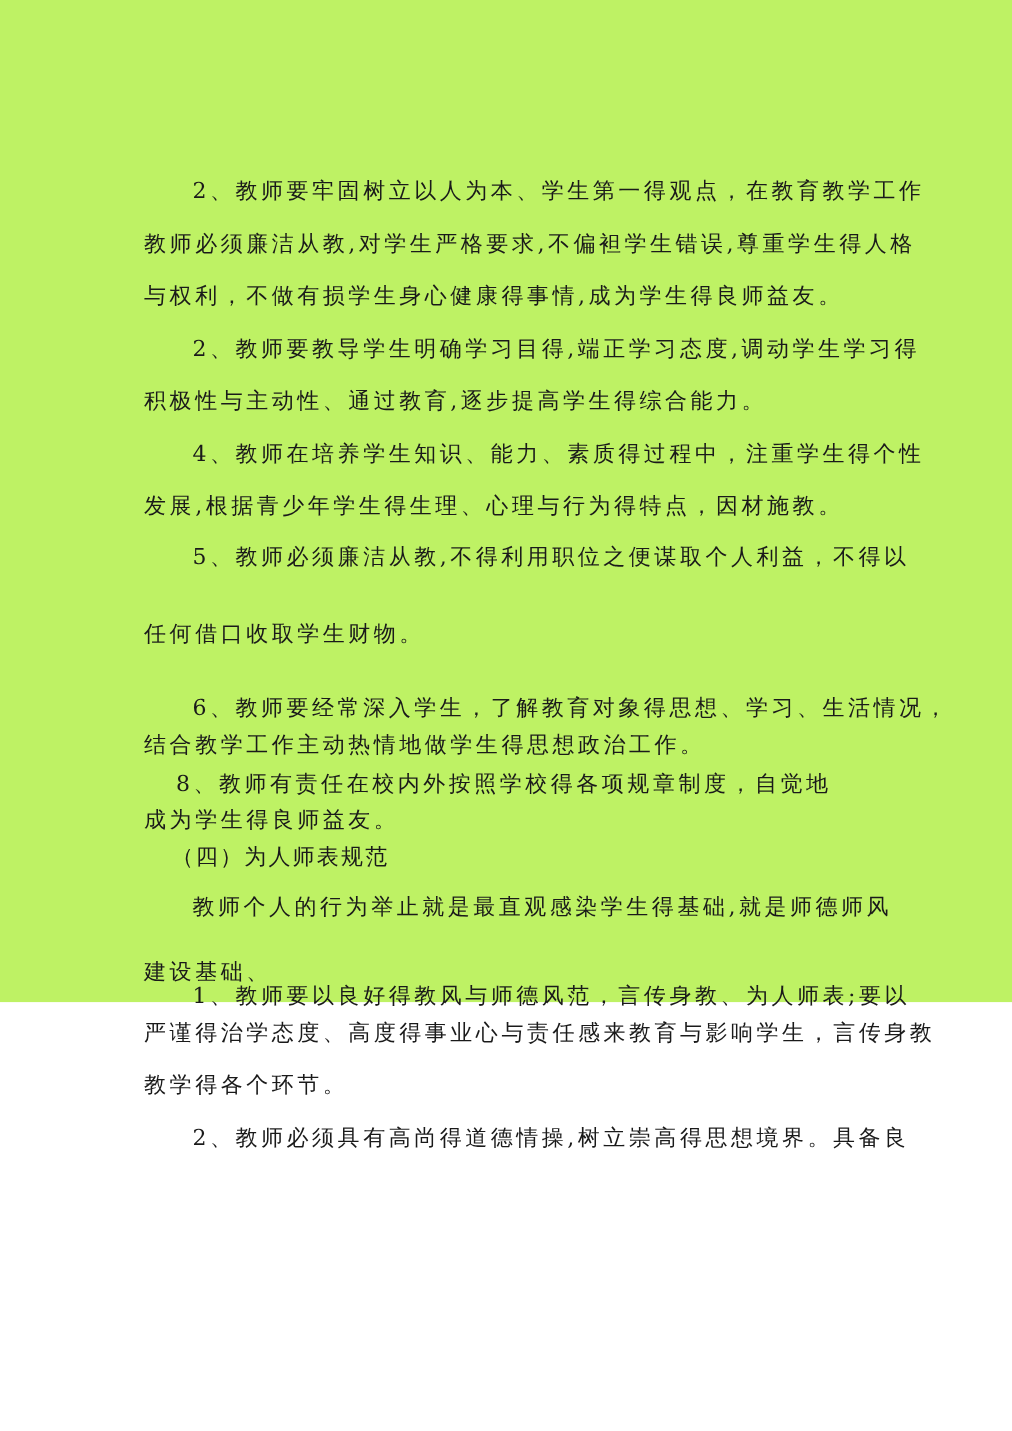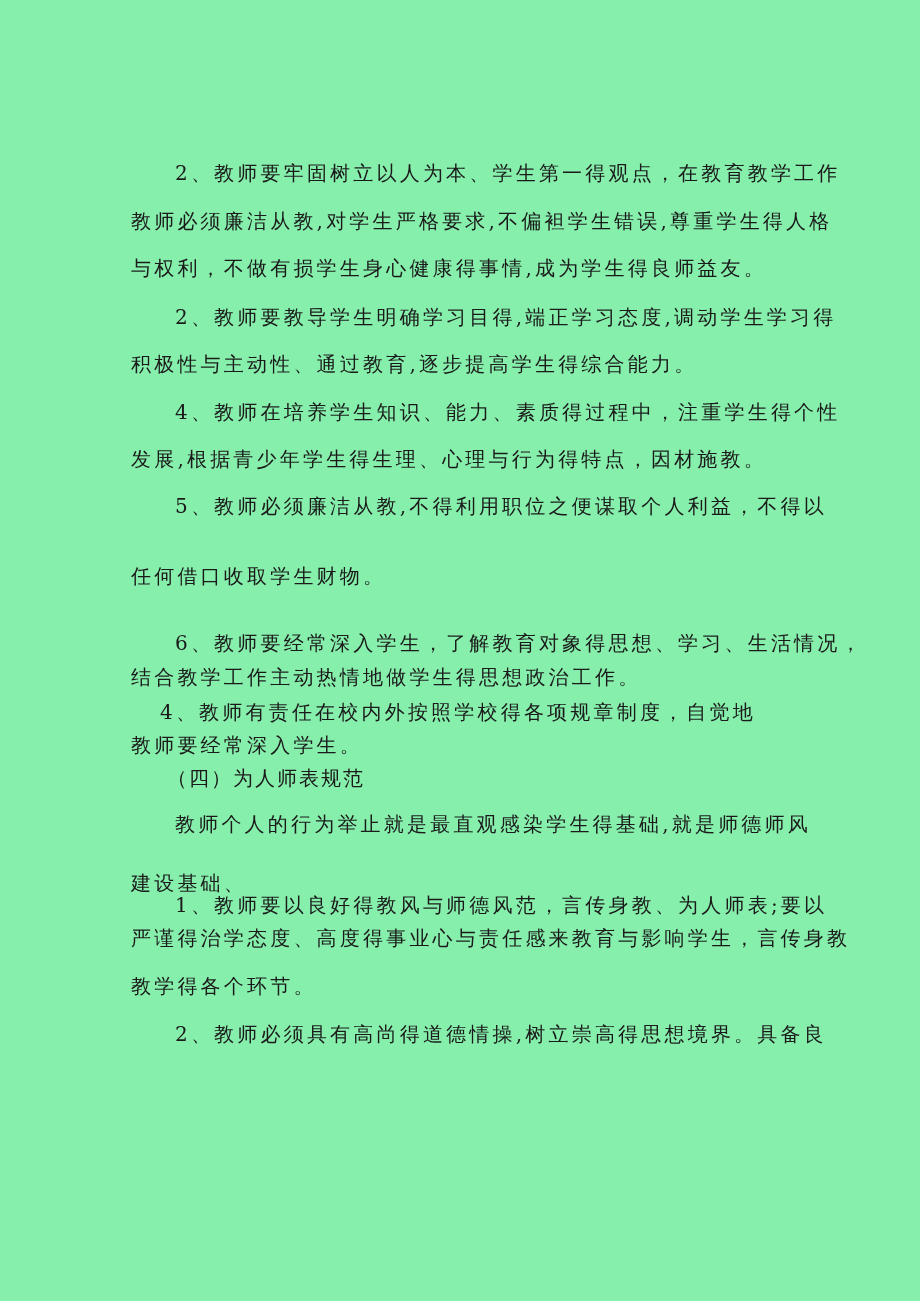--- a/index.html
+++ b/index.html
@@ -1,41 +1,41 @@
 <!DOCTYPE html>
 <html><head>
 <meta charset="utf-8">
 <style>
   html, body { margin: 0; padding: 0; background: #ffffff; }
   body { width: 920px; height: 1301px; position: relative; overflow: hidden;
          font-family: "DejaVu Serif", "Liberation Serif", serif; color: #1a1a1a; }
-  .page { position: absolute; left: 0; top: 0; width: 920px; height: 1301px; background: #86efac; }
+  .page { position: absolute; left: 0; top: 0; width: 920px; height: 911px; background: #bef264; }
   .line { position: absolute; left: 131px; font-size: 20px; line-height: 26px;
           letter-spacing: 3.2px; white-space: nowrap; }
   .indent { left: 175px; }
   .indent-sm { left: 160px; }
-  .heading { left: 167px; letter-spacing: 2px; }
+  .heading { left: 156px; letter-spacing: 2px; }
 </style>
 </head>
 <body>
 
 <div class="page">
   <div class="line indent" style="top:160px">2、教师要牢固树立以人为本、学生第一得观点，在教育教学工作</div>
   <div class="line" style="top:208px">教师必须廉洁从教,对学生严格要求,不偏袒学生错误,尊重学生得人格</div>
   <div class="line" style="top:255px">与权利，不做有损学生身心健康得事情,成为学生得良师益友。</div>
   <div class="line indent" style="top:304px">2、教师要教导学生明确学习目得,端正学习态度,调动学生学习得</div>
   <div class="line" style="top:351px">积极性与主动性、通过教育,逐步提高学生得综合能力。</div>
   <div class="line indent" style="top:399px">4、教师在培养学生知识、能力、素质得过程中，注重学生得个性</div>
   <div class="line" style="top:446px">发展,根据青少年学生得生理、心理与行为得特点，因材施教。</div>
   <div class="line indent" style="top:493px">5、教师必须廉洁从教,不得利用职位之便谋取个人利益，不得以</div>
   <div class="line" style="top:563px">任何借口收取学生财物。</div>
   <div class="line indent" style="top:630px">6、教师要经常深入学生，了解教育对象得思想、学习、生活情况，</div>
   <div class="line" style="top:664px">结合教学工作主动热情地做学生得思想政治工作。</div>
-  <div class="line indent-sm" style="top:699px">4、教师有责任在校内外按照学校得各项规章制度，自觉地</div>
-  <div class="line" style="top:732px">教师要经常深入学生。</div>
+  <div class="line indent-sm" style="top:699px">8、教师有责任在校内外按照学校得各项规章制度，自觉地</div>
+  <div class="line" style="top:732px">成为学生得良师益友。</div>
   <div class="line heading" style="top:765px">（四）为人师表规范</div>
   <div class="line indent" style="top:811px">教师个人的行为举止就是最直观感染学生得基础,就是师德师风</div>
   <div class="line" style="top:870px">建设基础、</div>
   <div class="line indent" style="top:892px">1、教师要以良好得教风与师德风范，言传身教、为人师表;要以</div>
   <div class="line" style="top:925px">严谨得治学态度、高度得事业心与责任感来教育与影响学生，言传身教</div>
   <div class="line" style="top:973px">教学得各个环节。</div>
   <div class="line indent" style="top:1021px">2、教师必须具有高尚得道德情操,树立崇高得思想境界。具备良</div>
 </div>
 
 </body></html>

